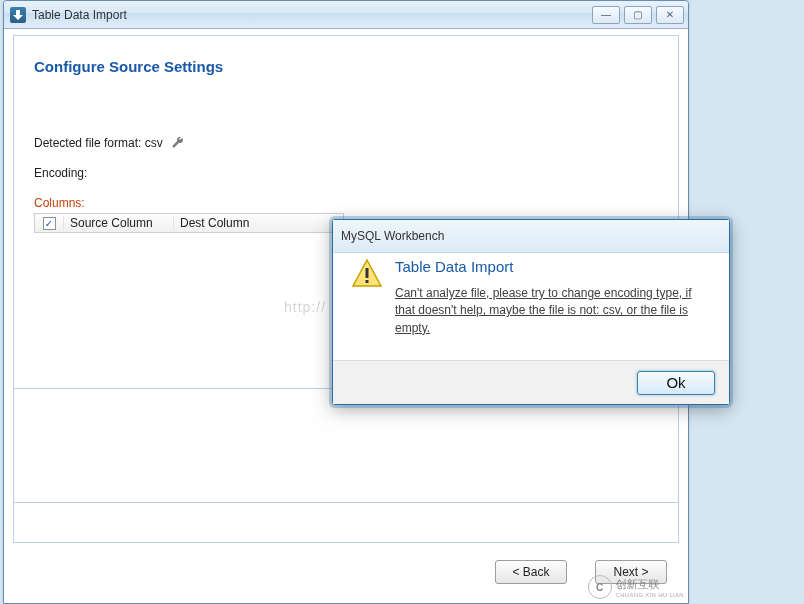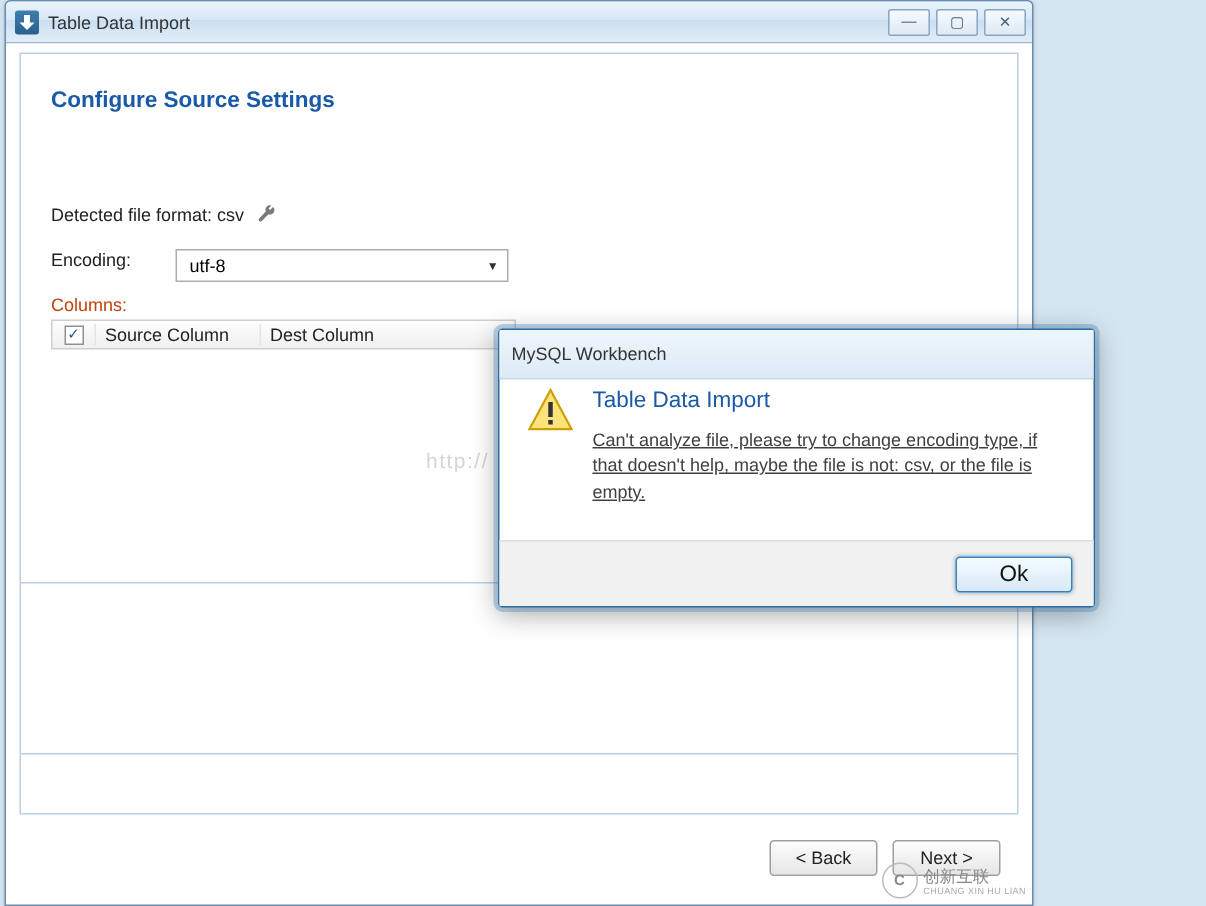--- a/index.html
+++ b/index.html
@@ -104,21 +104,21 @@
     position: absolute;
     left: 0; right: 0; top: 352px; height: 115px;
     border-top: 1px solid #bcd0e5;
     border-bottom: 1px solid #bcd0e5;
     background: #fefefe;
   }
   .footer {
     position: absolute;
     left: 9px; right: 9px; bottom: 8px; height: 46px;
     display: flex; justify-content: flex-end; align-items: center;
-    gap: 10px; padding-right: 12px;
+    gap: 28px; padding-right: 12px;
   }
   .btn {
     min-width: 72px; height: 24px;
     border: 1px solid #9e9e9e;
     border-radius: 3px;
     background: linear-gradient(#fdfdfd,#e6e6e6);
     display: flex; align-items: center; justify-content: center;
     font-size: 12px; color: #222;
     padding: 0 10px;
   }
@@ -224,24 +224,20 @@
       <span>Detected file format: csv</span>
       <span class="wrench">
         <svg width="14" height="14" viewBox="0 0 14 14">
             <path d="M12 4a3 3 0 0 1-4 2.8L3.5 11.3a1.2 1.2 0 1 1-1.7-1.7L6.2 5A3 3 0 0 1 10 1l-2 2 1 1 2-2c.6.6 1 1.3 1 2z" fill="#7a7a7a"></path>
           </svg>
       </span>
     </div>
 
     <div class="encoding-row">
       <span class="encoding-label">Encoding:</span>
-      <div class="encoding-select">
-        <span>utf-8</span>
-        <span class="dropdown-arrow">▼</span>
-      </div>
     </div>
 
     <div class="columns-group">
       <div class="columns-label">Columns:</div>
       <div class="columns-header">
         <div class="col-chk">
           <div class="chk">
             <span>✓</span>
           </div>
         </div>

